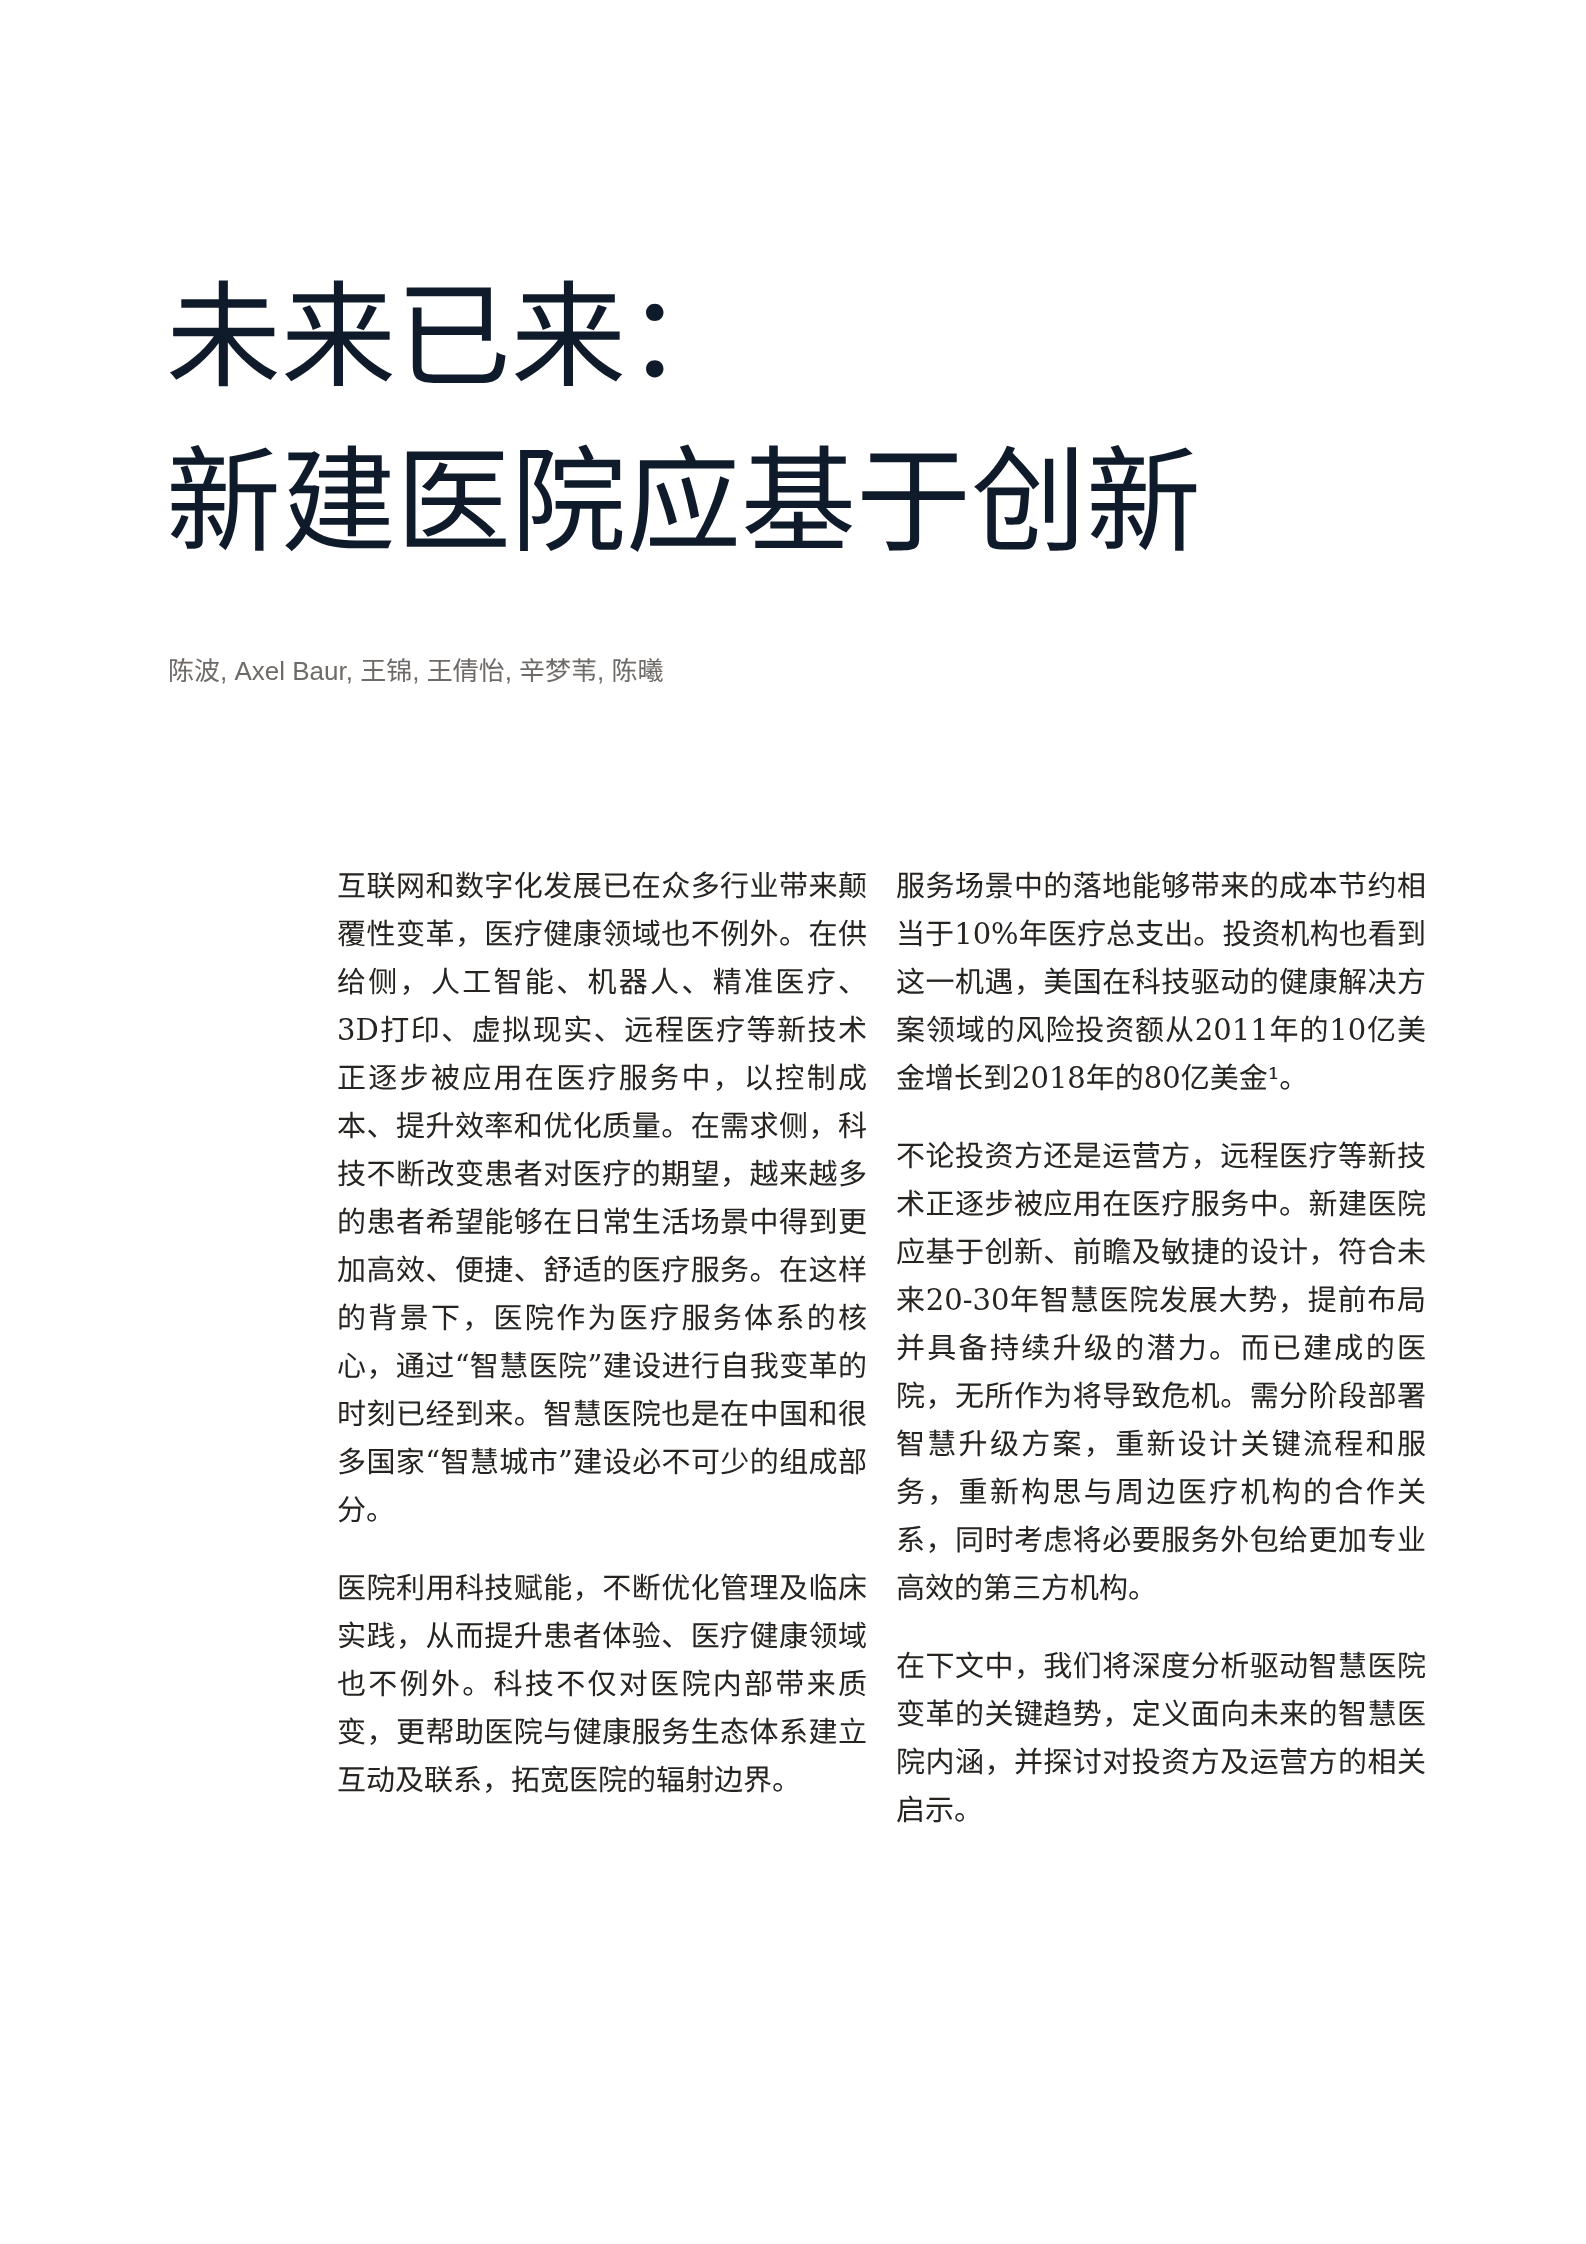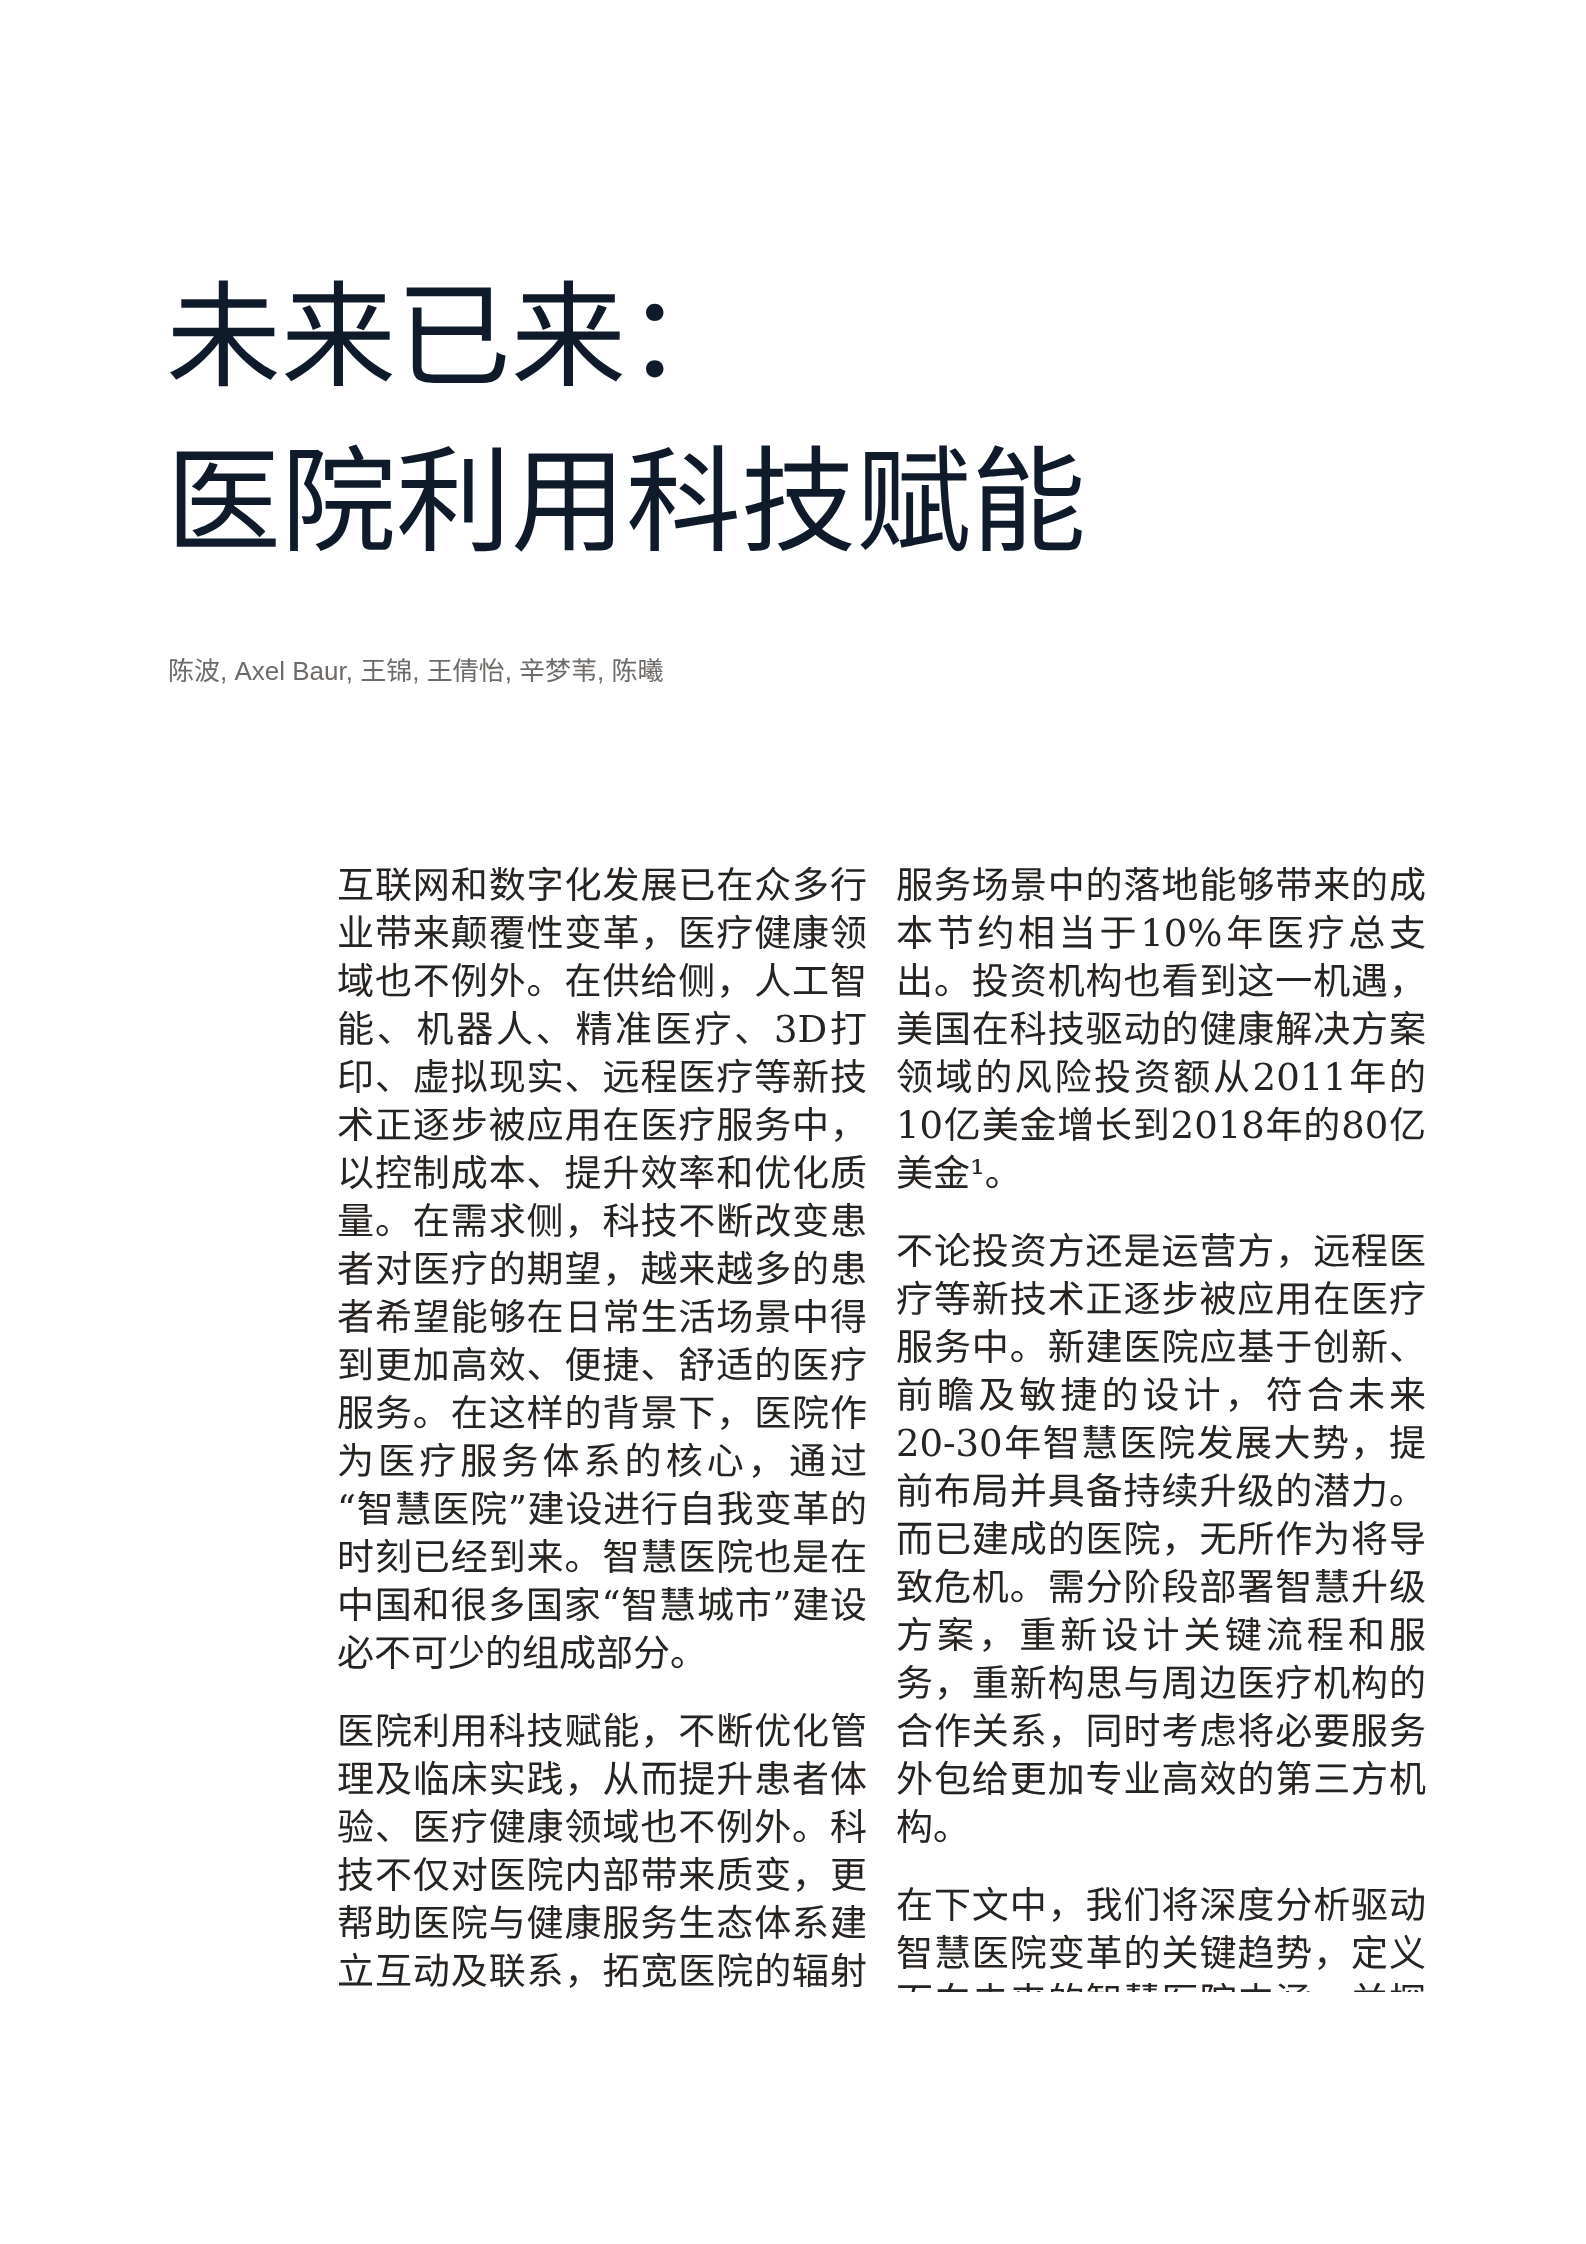--- a/index.html
+++ b/index.html
@@ -44,21 +44,21 @@
     position: absolute;
     left: 337px;
     top: 862px;
     width: 1089px;
     display: flex;
     gap: 29px;
   }
   .col { width: 530px; }
   .col p {
     margin: 0 0 30px 0;
-    font-size: 37px;
+    font-size: 29px;
     line-height: 48px;
     text-align: justify;
     text-justify: inter-ideograph;
     color: #262321;
     font-family: "DejaVu Serif", serif;
   }
   .col p:last-child { margin-bottom: 0; }
   
   .footer-title {
     position: absolute;
@@ -81,21 +81,21 @@
   }
 </style>
 </head>
 <body>
 
 <div class="page">
 
   <header class="title-block">
     <h1>
       <span class="t-line">未来已来：</span>
-      <span class="t-line">医院利用科技赋能</span>
+      <span class="t-line">新建医院应基于创新</span>
     </h1>
   </header>
 
   <p class="byline">陈波, Axel Baur, 王锦, 王倩怡, 辛梦苇, 陈曦</p>
 
   <main class="columns">
     <section class="col">
       <p>互联网和数字化发展已在众多行业带来颠覆性变革，医疗健康领域也不例外。在供给侧，人工智能、机器人、精准医疗、3D打印、虚拟现实、远程医疗等新技术正逐步被应用在医疗服务中，以控制成本、提升效率和优化质量。在需求侧，科技不断改变患者对医疗的期望，越来越多的患者希望能够在日常生活场景中得到更加高效、便捷、舒适的医疗服务。在这样的背景下，医院作为医疗服务体系的核心，通过“智慧医院”建设进行自我变革的时刻已经到来。智慧医院也是在中国和很多国家“智慧城市”建设必不可少的组成部分。</p>
       <p>医院利用科技赋能，不断优化管理及临床实践，从而提升患者体验、医疗健康领域也不例外。科技不仅对医院内部带来质变，更帮助医院与健康服务生态体系建立互动及联系，拓宽医院的辐射边界。</p>
     </section>

